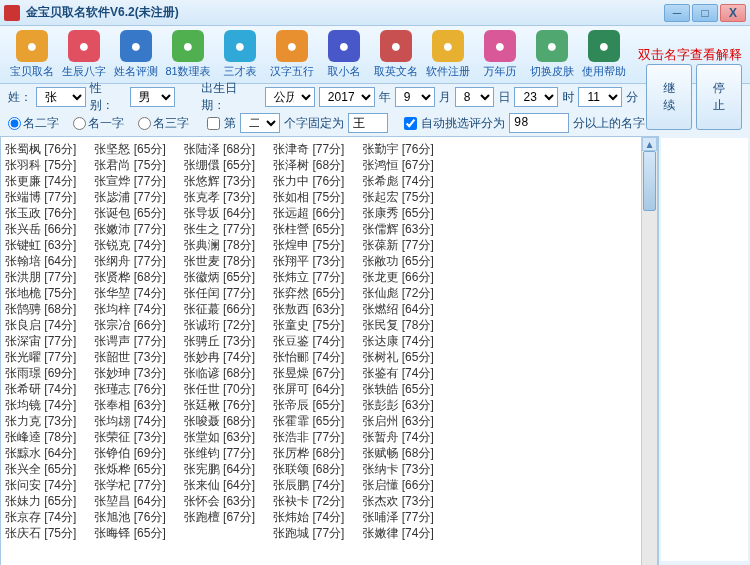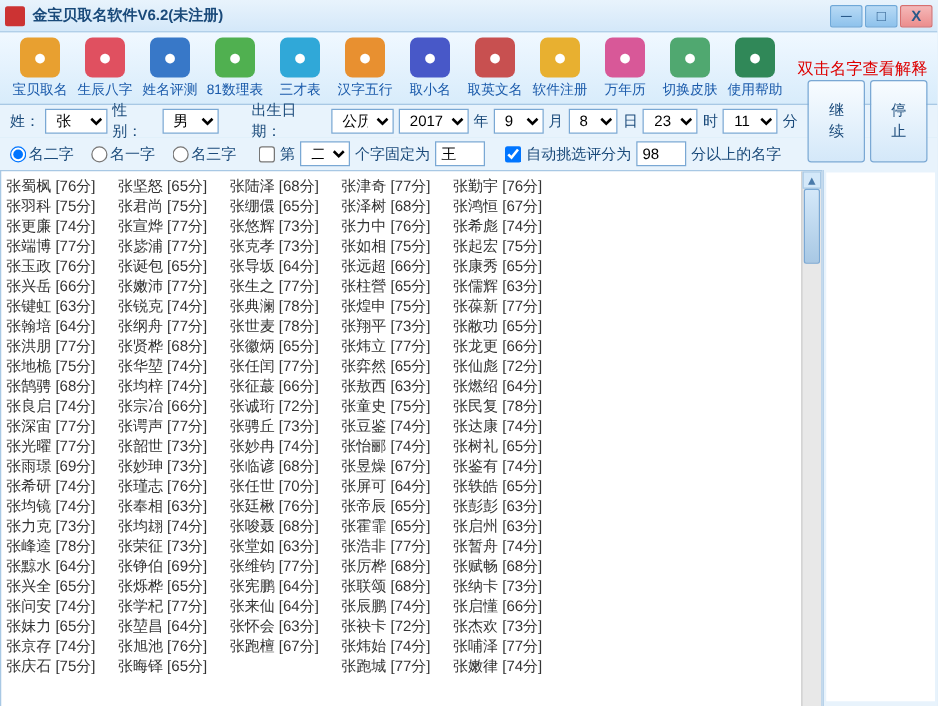--- a/index.html
+++ b/index.html
@@ -143,21 +143,21 @@
   </div>
   <span style="width:10px"></span>
   <input type="checkbox" style="">
   <label>第</label>
   <select style="width:40px"><option>二</option></select>
   <label>个字固定为</label>
   <input type="text" style="width: 40px;" value="王">
   <span style="width:8px"></span>
   <input type="checkbox" checked="" style="">
   <label>自动挑选评分为</label>
-  <input type="text" style="width: 40px;" value="98">
+  <input type="text" style="width: 60px; font-family: Liberation Mono, monospace;" value="98">
   <label>分以上的名字</label>
 </div>
 
 <div class="main">
   <div class="namearea">
     <div class="cols" id="cols">
         <div class="col">
           <div class="nm">张蜀枫 [76分]</div>
           <div class="nm">张羽科 [75分]</div>
           <div class="nm">张更廉 [74分]</div>

